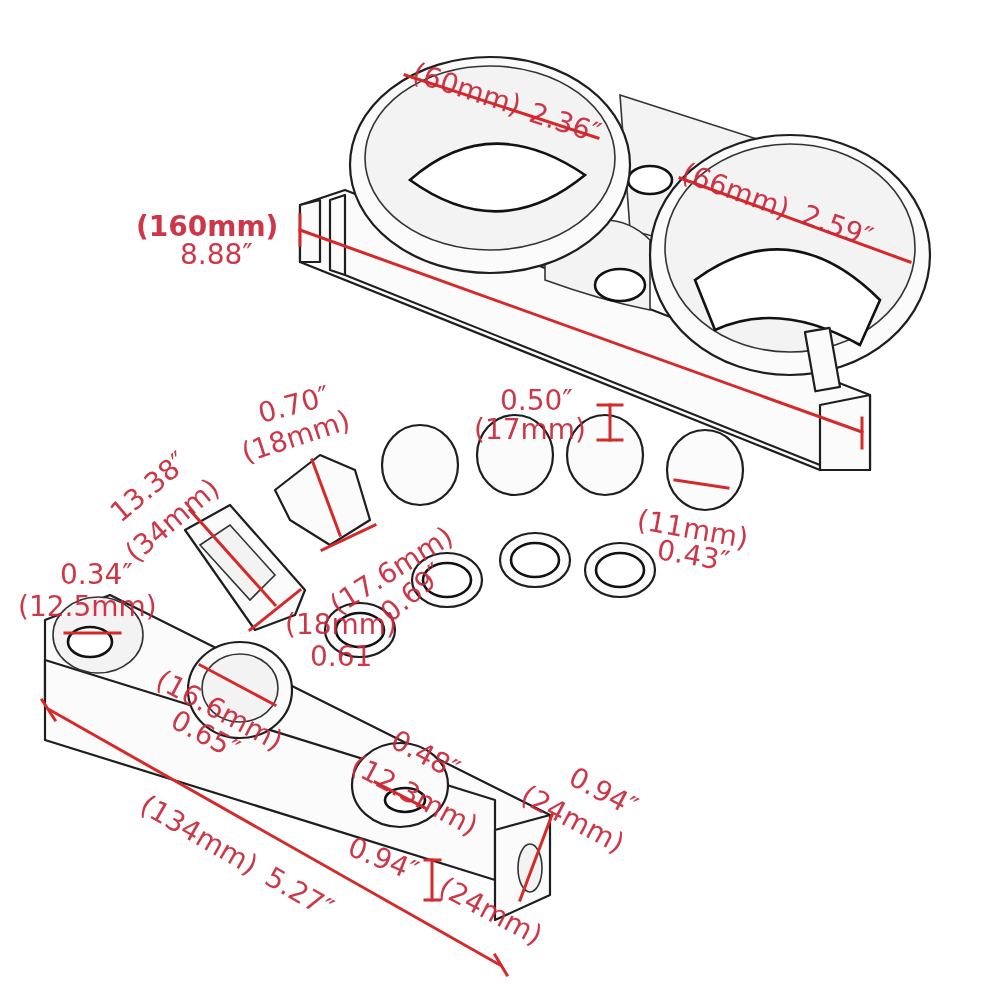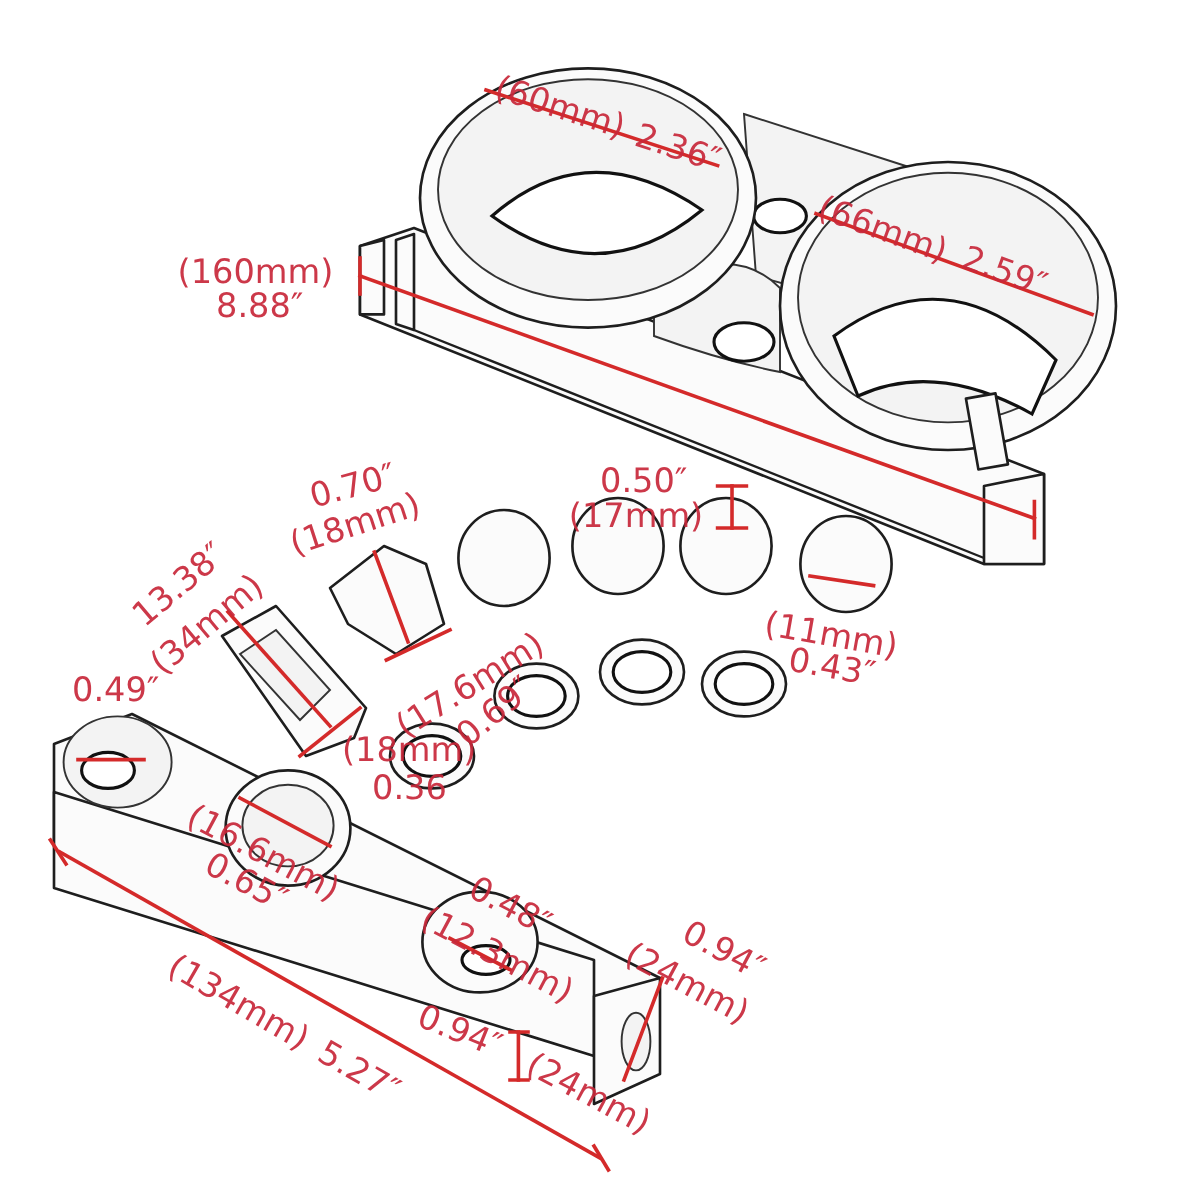--- a/index.html
+++ b/index.html
@@ -100,46 +100,47 @@
   <line class="dim" x1="375" y1="782" x2="425" y2="808"></line>
   <line class="dim" x1="50" y1="710" x2="500" y2="965"></line>
   <line class="dim" x1="42" y1="700" x2="55" y2="720"></line>
   <line class="dim" x1="495" y1="955" x2="507" y2="975"></line>
   <line class="dim" x1="552" y1="815" x2="520" y2="900"></line>
   <line class="dim" x1="432" y1="860" x2="432" y2="900"></line>
   <line class="dim" x1="425" y1="860" x2="440" y2="860"></line>
   <line class="dim" x1="425" y1="900" x2="440" y2="900"></line>
 </svg>
 
-<div class="lbl" style="left:148px;top:212px;">(160mm)</div>
+<div class="lbl" style="left:136px;top:212px;font-weight:bold;">(160mm)</div>
 <div class="lbl" style="left:180px;top:240px;">8.88″</div>
 
 <div class="lbl" style="left:418px;top:58px;transform:rotate(18deg);">(60mm)</div>
 <div class="lbl" style="left:535px;top:98px;transform:rotate(18deg);">2.36″</div>
 
 <div class="lbl" style="left:688px;top:158px;transform:rotate(20deg);">(66mm)</div>
 <div class="lbl" style="left:808px;top:200px;transform:rotate(20deg);">2.59″</div>
 
 <div class="lbl" style="left:105px;top:505px;transform:rotate(-40deg);">13.38″</div>
 <div class="lbl" style="left:120px;top:545px;transform:rotate(-40deg);">(34mm)</div>
 <div class="lbl" style="left:285px;top:610px;">(18mm)</div>
-<div class="lbl" style="left:310px;top:642px;">0.36</div>
+<div class="lbl" style="left:310px;top:642px;">0.61</div>
 
 <div class="lbl" style="left:255px;top:400px;transform:rotate(-15deg);">0.70″</div>
 <div class="lbl" style="left:238px;top:440px;transform:rotate(-18deg);">(18mm)</div>
 <div class="lbl" style="left:325px;top:595px;transform:rotate(-32deg);">(17.6mm)</div>
 <div class="lbl" style="left:375px;top:605px;transform:rotate(-40deg);">0.69″</div>
 
 <div class="lbl" style="left:500px;top:386px;">0.50″</div>
 <div class="lbl" style="left:474px;top:415px;">(17mm)</div>
 
 <div class="lbl" style="left:640px;top:505px;transform:rotate(10deg);">(11mm)</div>
 <div class="lbl" style="left:660px;top:535px;transform:rotate(10deg);">0.43″</div>
 
-<div class="lbl" style="left:60px;top:560px;">0.49″</div>
+<div class="lbl" style="left:60px;top:560px;">0.34″</div>
+<div class="lbl" style="left:18px;top:592px;">(12.5mm)</div>
 
 <div class="lbl" style="left:165px;top:665px;transform:rotate(28deg);">(16.6mm)</div>
 <div class="lbl" style="left:180px;top:705px;transform:rotate(28deg);">0.65″</div>
 
 <div class="lbl" style="left:400px;top:725px;transform:rotate(28deg);">0.48″</div>
 <div class="lbl" style="left:360px;top:750px;transform:rotate(28deg);">(12.3mm)</div>
 
 <div class="lbl" style="left:150px;top:790px;transform:rotate(30deg);">(134mm)</div>
 <div class="lbl" style="left:275px;top:862px;transform:rotate(30deg);">5.27″</div>
 

